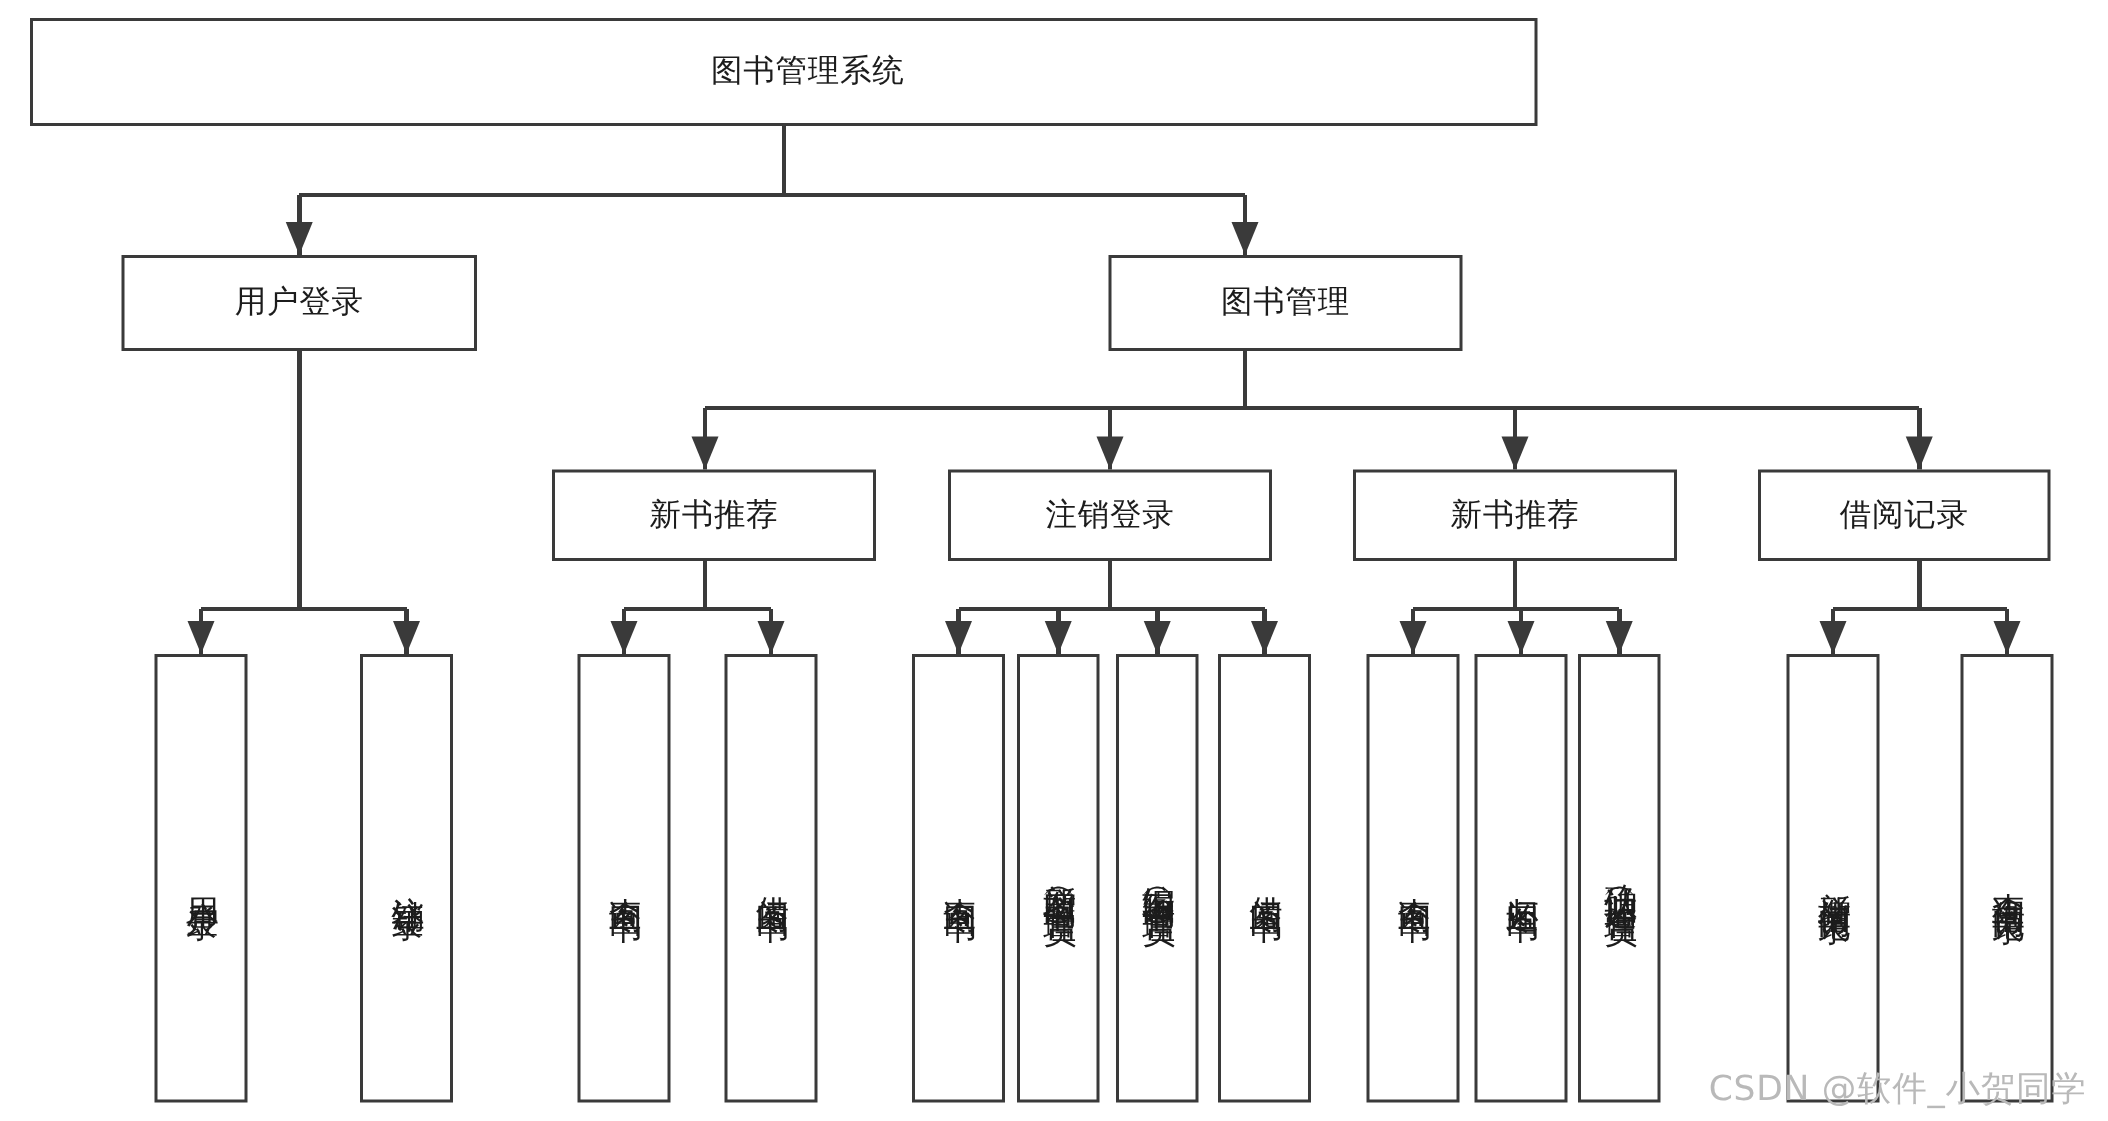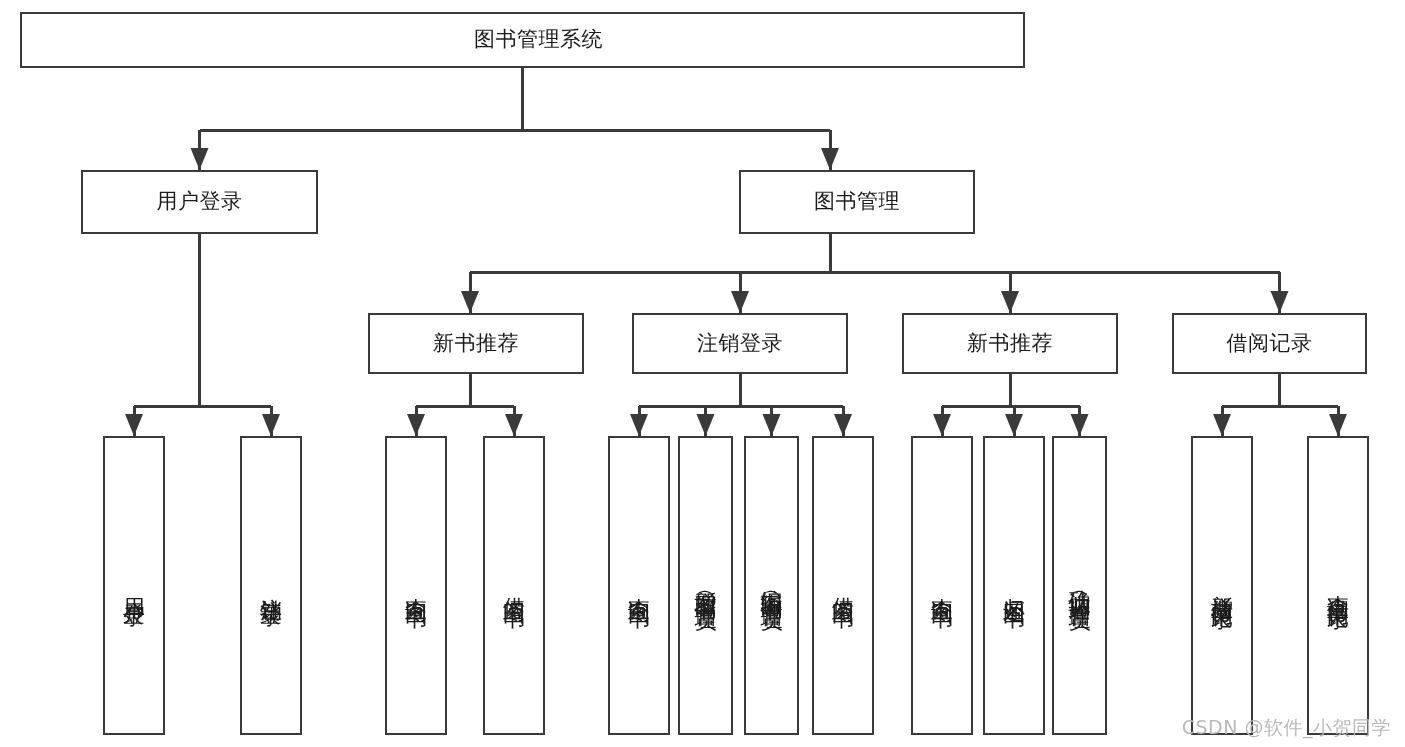--- a/index.html
+++ b/index.html
@@ -49,21 +49,21 @@
     writing-mode: vertical-rl;
     text-orientation: upright;
     font-size: 22px;
     letter-spacing: 3px;
     line-height: 1;
   }
   #watermark {
     position: absolute;
     right: 14px;
     bottom: 6px;
-    font-size: 19px;
+    font-size: 23px;
     color: #b9b9b9;
     letter-spacing: 0.5px;
     z-index: 5;
     user-select: none;
     white-space: nowrap;
   }
 </style>
 </head>
 <body>
 
@@ -117,21 +117,21 @@
       <line x1="1079.5" y1="406" x2="1079.5" y2="436" stroke="#3a3a3a" stroke-width="3" shape-rendering="crispEdges"></line>
       <path d="M 1070.5 414 L 1088.5 414 L 1079.5 436 Z" fill="#3a3a3a"></path>
       <line x1="1279.5" y1="374" x2="1279.5" y2="406" stroke="#3a3a3a" stroke-width="3" shape-rendering="crispEdges"></line>
       <line x1="1222" y1="406" x2="1338" y2="406" stroke="#3a3a3a" stroke-width="3" shape-rendering="crispEdges"></line>
       <line x1="1222" y1="406" x2="1222" y2="436" stroke="#3a3a3a" stroke-width="3" shape-rendering="crispEdges"></line>
       <path d="M 1213 414 L 1231 414 L 1222 436 Z" fill="#3a3a3a"></path>
       <line x1="1338" y1="406" x2="1338" y2="436" stroke="#3a3a3a" stroke-width="3" shape-rendering="crispEdges"></line>
       <path d="M 1329 414 L 1347 414 L 1338 436 Z" fill="#3a3a3a"></path>
     </svg>
 
-  <div class="node" style="left: 20px; top: 12px; width: 1005px; height: 56px; padding-left: 32px;">
+  <div class="node" style="left: 20px; top: 12px; width: 1005px; height: 72px; padding-left: 32px;">
     <span class="node-label">图书管理系统</span>
   </div>
 
   <div class="node" style="left: 81px; top: 170px; width: 237px; height: 64px;">
     <span class="node-label">用户登录</span>
   </div>
 
   <div class="node" style="left: 712px; top: 170px; width: 236px; height: 64px; margin-left: 27px;">
     <span class="node-label">图书管理</span>
   </div>

